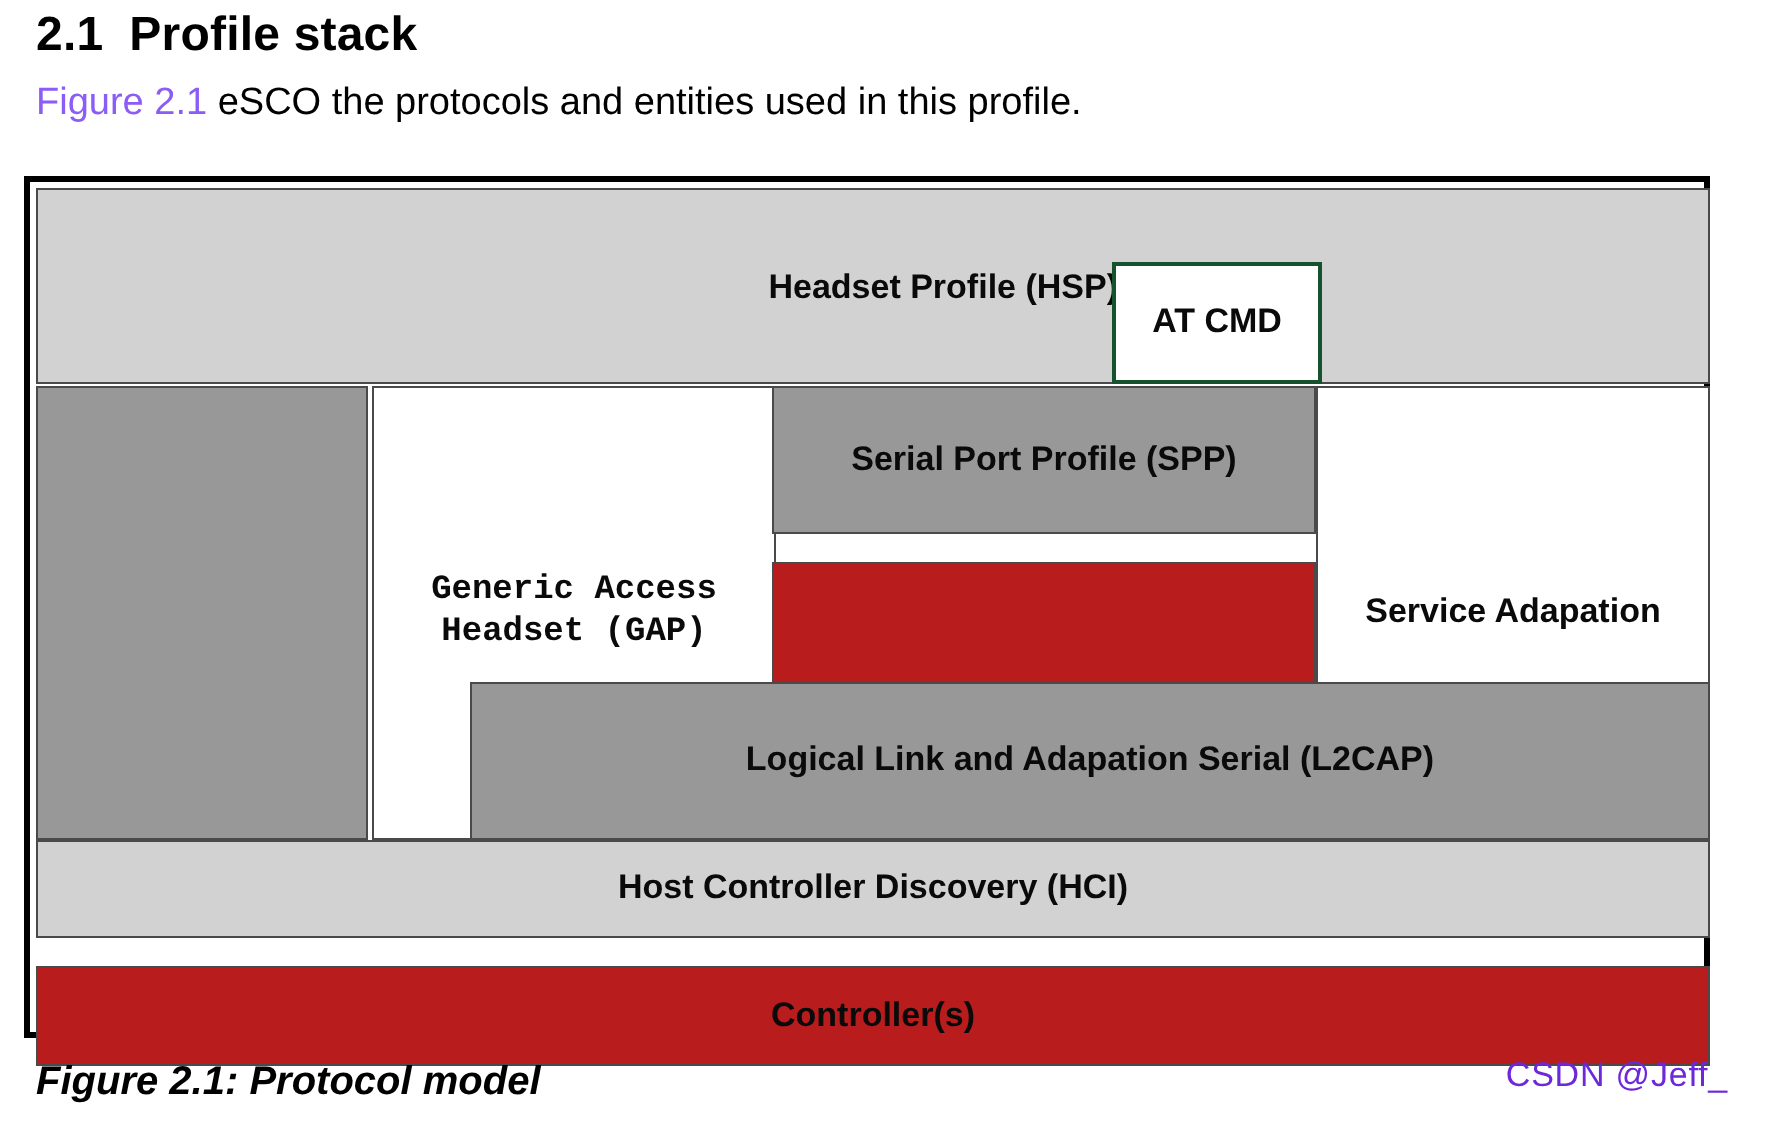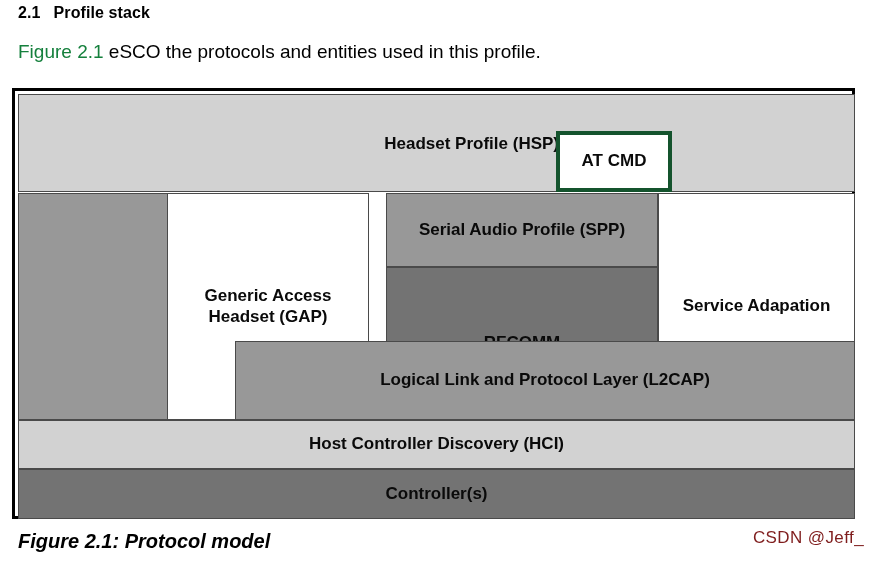--- a/index.html
+++ b/index.html
@@ -14,36 +14,36 @@
     color: #000000;
     position: relative;
     overflow: hidden;
   }
 
   
   .section-heading {
     position: absolute;
     left: 18px;
     top: 4px;
-    font-size: 16px;
+    font-size: 24px;
     font-weight: bold;
     letter-spacing: 0.1px;
     white-space: nowrap;
   }
   .section-heading .num { margin-right: 13px; }
 
   .intro-line {
     position: absolute;
     left: 18px;
     top: 41px;
     font-size: 19px;
     white-space: nowrap;
   }
   .intro-link {
-    color: #15803d;
+    color: #8b5cf6;
   }
 
   
   .figure-frame {
     position: absolute;
     left: 12px;
     top: 88px;
     width: 843px;
     height: 431px;
     border: 3px solid #000000;
@@ -69,38 +69,38 @@
     text-align: center;
     font-size: 17px;
     font-weight: bold;
     line-height: 1.22;
     color: #0a0a0a;
   }
   .bx span { display: block; }
 
   .fill-light  { background: #d2d2d2; }
   .fill-mid    { background: #989898; }
-  .fill-dark   { background: #737373; }
+  .fill-dark   { background: #b91c1c; margin-top: 14px; }
   .fill-white  { background: #ffffff; }
 
   
   .b-hsp      { left: 0px;   top: 0px;   width: 837px; height: 98px; }
   .b-hsp-label{
     position: absolute;
     left: 0; top: 0; width: 540px; height: 98px;
     display: flex; align-items: center; justify-content: flex-end;
     padding-right: 0px;
     box-sizing: border-box;
     font-size: 17px; font-weight: bold;
   }
-  .b-atcmd    { left: 538px; top: 37px;  width: 116px; height: 61px;
-                border: 4px solid #14532d; font-size: 17px; z-index: 3; }
+  .b-atcmd    { left: 538px; top: 37px;  width: 105px; height: 61px;
+                border: 2px solid #14532d; font-size: 17px; z-index: 3; }
 
   .b-sco      { left: 0px;   top: 99px;  width: 166px; height: 227px; }
-  .b-gap      { left: 149px; top: 99px;  width: 202px; height: 227px; }
+  .b-gap      { left: 168px; top: 99px;  width: 202px; height: 227px; font-family: Liberation Mono, monospace; }
   .b-spp      { left: 368px; top: 99px;  width: 272px; height: 74px; }
   .b-rfcomm   { left: 368px; top: 173px; width: 272px; height: 153px; }
   .b-sdp      { left: 640px; top: 99px;  width: 197px; height: 227px; }
 
   .b-l2cap    { left: 217px; top: 247px; width: 620px; height: 79px; z-index: 2; }
   .b-hci      { left: 0px;   top: 326px; width: 837px; height: 49px; }
   .b-ctrl     { left: 0px;   top: 375px; width: 837px; height: 50px; }
 
   
   .caption {
@@ -110,21 +110,21 @@
     font-size: 20px;
     font-style: italic;
     font-weight: bold;
     white-space: nowrap;
   }
   .watermark {
     position: absolute;
     right: 20px;
     top: 528px;
     font-size: 17px;
-    color: #7f1d1d;
+    color: #6d28d9;
     white-space: nowrap;
     letter-spacing: 0.4px;
   }
 </style>
 </head>
 <body>
 
 <div class="section-heading">
   <span class="num">2.1</span><span>Profile stack</span>
 </div>
@@ -150,35 +150,35 @@
     </div>
 
     <div class="bx fill-white b-gap">
       <div>
         <span>Generic Access</span>
         <span>Headset (GAP)</span>
       </div>
     </div>
 
     <div class="bx fill-mid b-spp">
-      <span>Serial Audio Profile (SPP)</span>
+      <span>Serial Port Profile (SPP)</span>
     </div>
 
     <div class="bx fill-dark b-rfcomm">
       <span>RFCOMM</span>
     </div>
 
     <div class="bx fill-white b-sdp">
       <div>
         <span>Service Adapation</span>
       </div>
     </div>
 
     <div class="bx fill-mid b-l2cap">
-      <span>Logical Link and Protocol Layer (L2CAP)</span>
+      <span>Logical Link and Adapation Serial (L2CAP)</span>
     </div>
 
     <div class="bx fill-light b-hci">
       <span>Host Controller Discovery (HCI)</span>
     </div>
 
     <div class="bx fill-dark b-ctrl">
       <span>Controller(s)</span>
     </div>
 

